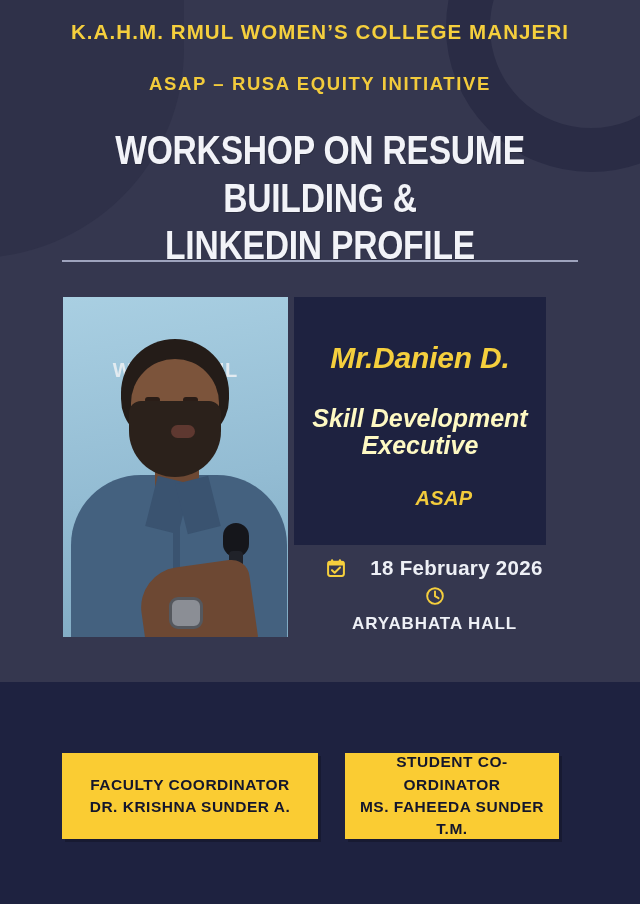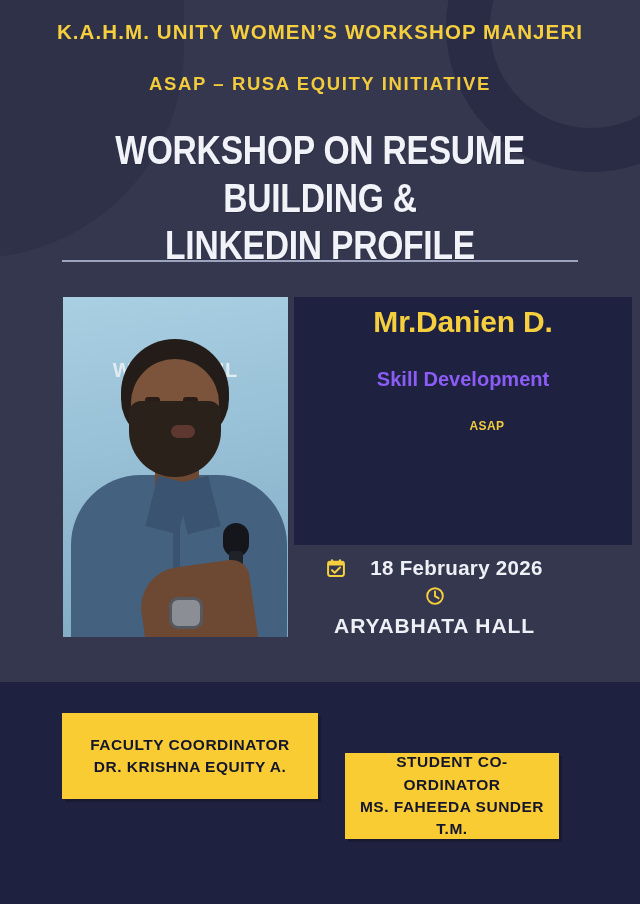--- a/index.html
+++ b/index.html
@@ -282,48 +282,50 @@
     background: #8b8e95;
     border: 3px solid #55585e;
     box-sizing: border-box;
   }
 
   
   .speaker-panel {
     position: absolute;
     left: 294px;
     top: 297px;
-    width: 338px;
+    width: 252px;
     height: 248px;
     background: #1e2240;
     z-index: 4;
     display: flex;
     flex-direction: column;
     align-items: center;
+    justify-content: center;
+    font-style: italic;
   }
   .speaker-name {
     color: #f5cf3d;
     font-size: 30px;
     font-weight: bold;
     text-align: center;
     letter-spacing: -0.2px;
     margin-top: 8px;
   }
   .speaker-role {
-    color: #8b5cf6;
-    font-size: 20px;
+    color: #fef9c3;
+    font-size: 25px;
     font-weight: bold;
     text-align: center;
     line-height: 1.08;
     margin-top: 30px;
     padding: 0 8px;
   }
   .speaker-org {
     color: #f2cb3c;
-    font-size: 12px;
+    font-size: 20px;
     font-weight: bold;
     text-align: center;
     margin-top: 28px;
     letter-spacing: 0.4px;
     margin-left: 48px;
   }
 
   
   .details {
     position: absolute;
@@ -347,41 +349,41 @@
   }
   .detail-text {
     color: #eef0f6;
     font-size: 20.5px;
     font-weight: bold;
     letter-spacing: 0.3px;
     white-space: nowrap;
   }
   .detail-venue {
     color: #eef0f6;
-    font-size: 21px;
+    font-size: 17px;
     font-weight: bold;
     letter-spacing: 0.9px;
     text-align: center;
     margin-top: 8px;
   }
 
   
   .coord-box {
     position: absolute;
     background: #facc33;
     display: flex;
     flex-direction: column;
     align-items: center;
     justify-content: center;
     z-index: 5;
     box-shadow: 3px 3px 0 rgba(0,0,0,0.22);
   }
   .coord-faculty {
     left: 62px;
-    top: 713px;
+    top: 753px;
     width: 256px;
     height: 86px;
   }
   .coord-student {
     left: 345px;
     top: 753px;
     width: 214px;
     height: 86px;
   }
   .coord-line {
@@ -397,21 +399,21 @@
 </head>
 <body>
 
 <div class="poster">
 
   <div class="deco-arc-tl2"></div>
   <div class="deco-arc-tl"></div>
   <div class="deco-arc-tr"></div>
   <div class="bottom-band"></div>
 
-  <div class="org-name">K.A.H.M. UNITY WOMEN’S WORKSHOP MANJERI</div>
+  <div class="org-name">K.A.H.M. RMUL WOMEN’S COLLEGE MANJERI</div>
   <div class="initiative">ASAP – RUSA EQUITY INITIATIVE</div>
 
   <div class="title">
     <div>WORKSHOP ON RESUME BUILDING &amp;</div>
     <div>LINKEDIN PROFILE</div>
   </div>
 
   <div class="divider"></div>
 
   <div class="photo">
@@ -431,20 +433,21 @@
     <div class="ph-mic-head"></div>
     <div class="ph-mic-stem"></div>
     <div class="ph-arm"></div>
     <div class="ph-watch"></div>
   </div>
 
   <div class="speaker-panel">
     <div class="speaker-name">Mr.Danien D.</div>
     <div class="speaker-role">
       <div>Skill Development</div>
+      <div>Executive</div>
     </div>
     <div class="speaker-org">ASAP</div>
   </div>
 
   <div class="details">
     <div class="detail-row">
       <svg class="detail-icon" viewBox="0 0 24 24">
         <rect x="2.5" y="4.5" width="19" height="17" rx="2.5" fill="none" stroke="#f5cf3d" stroke-width="2.4"></rect>
         <rect x="2.5" y="4.5" width="19" height="4.5" fill="#f5cf3d"></rect>
         <rect x="6" y="1.6" width="2.6" height="4.5" rx="1.2" fill="#f5cf3d"></rect>
@@ -457,21 +460,21 @@
       <svg class="detail-icon" viewBox="0 0 24 24">
         <circle cx="12" cy="12" r="9.4" fill="none" stroke="#f5cf3d" stroke-width="2.3"></circle>
         <path d="M12 6.4 L12 12.2 L16.2 14.6" fill="none" stroke="#f5cf3d" stroke-width="2.3" stroke-linecap="round" stroke-linejoin="round"></path>
       </svg>
     </div>
     <div class="detail-venue">ARYABHATA HALL</div>
   </div>
 
   <div class="coord-box coord-faculty">
     <div class="coord-line">FACULTY COORDINATOR</div>
-    <div class="coord-line">DR. KRISHNA EQUITY A.</div>
+    <div class="coord-line">DR. KRISHNA SUNDER A.</div>
   </div>
   <div class="coord-box coord-student">
     <div class="coord-line">STUDENT CO-ORDINATOR</div>
     <div class="coord-line">MS. FAHEEDA SUNDER</div>
     <div class="coord-line">T.M.</div>
   </div>
 
 </div>
 
 </body></html>

